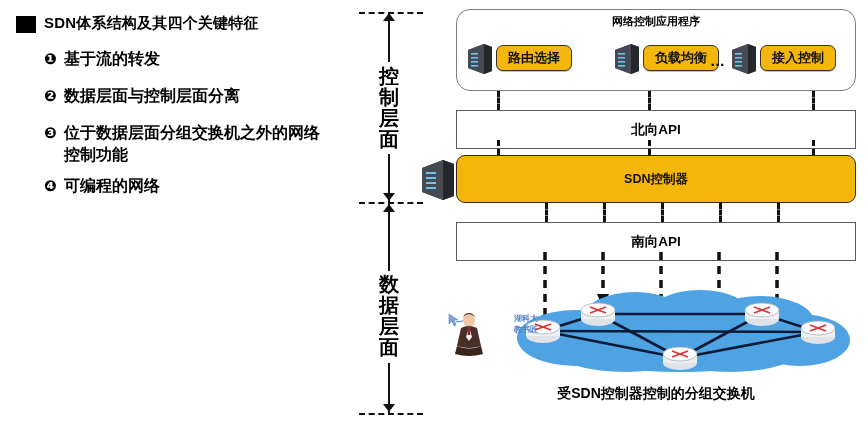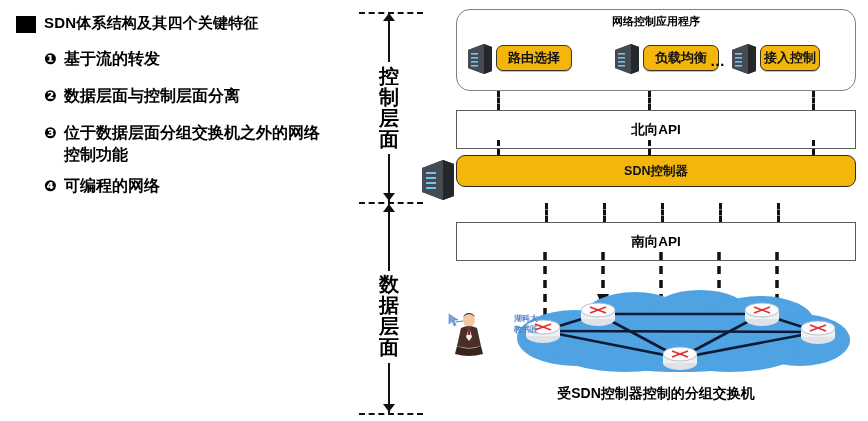--- a/index.html
+++ b/index.html
@@ -90,21 +90,21 @@
   .apibox{
     position:absolute;left:456px;width:400px;height:39px;
     border:1.3px solid #5a5a5a;background:#fff;box-sizing:border-box;
     display:flex;align-items:center;justify-content:center;
     font-size:13.5px;font-weight:bold;
   }
   .api-north{top:110px;}
   .api-south{top:222px;}
 
   .ctrlbox{
-    position:absolute;left:456px;top:155px;width:400px;height:32px;
+    position:absolute;left:456px;top:155px;width:400px;height:48px;
     background:#F5B60B;border:1.8px solid #2f2a1f;border-radius:9px;box-sizing:border-box;
     display:flex;flex-direction:column;align-items:center;justify-content:center;
     font-size:12.5px;font-weight:bold;line-height:16px;color:#111;
   }
   .ctrl-server{position:absolute;left:422px;top:160px;width:32px;height:40px;}
 
   .vdash{position:absolute;width:0;border-left:3px dashed #111;}
 
   .cloud-wrap{position:absolute;left:505px;top:288px;width:350px;height:85px;}
   .caption{
@@ -200,21 +200,21 @@
         <polygon points="0,6 16,0 24,3 24,27 16,30 0,24" fill="#3b3f46"></polygon>
         <polygon points="16,0 24,3 24,27 16,30" fill="#24272c"></polygon>
         <polygon points="0,6 16,0 16,30 0,24" fill="#464b53"></polygon>
         <g fill="#6fc3ef">
           <rect x="3" y="9" width="7" height="1.6"></rect>
           <rect x="3" y="13" width="7" height="1.6"></rect>
           <rect x="3" y="17" width="7" height="1.6"></rect>
           <rect x="3" y="21" width="7" height="1.6"></rect>
         </g>
       </svg>
-      <div class="pill" style="left:28px;width:60px;">接入控制</div>
+      <div class="pill" style="left:28px;width:76px;">接入控制</div>
     </div>
 
     <div class="vdash" style="left:497px;top:91px;height:19px;"></div>
     <div class="vdash" style="left:648px;top:91px;height:19px;"></div>
     <div class="vdash" style="left:812px;top:91px;height:19px;"></div>
 
     <div class="apibox api-north">北向API</div>
 
     <div class="vdash" style="left:497px;top:140px;height:15px;"></div>
     <div class="vdash" style="left:648px;top:140px;height:15px;"></div>

